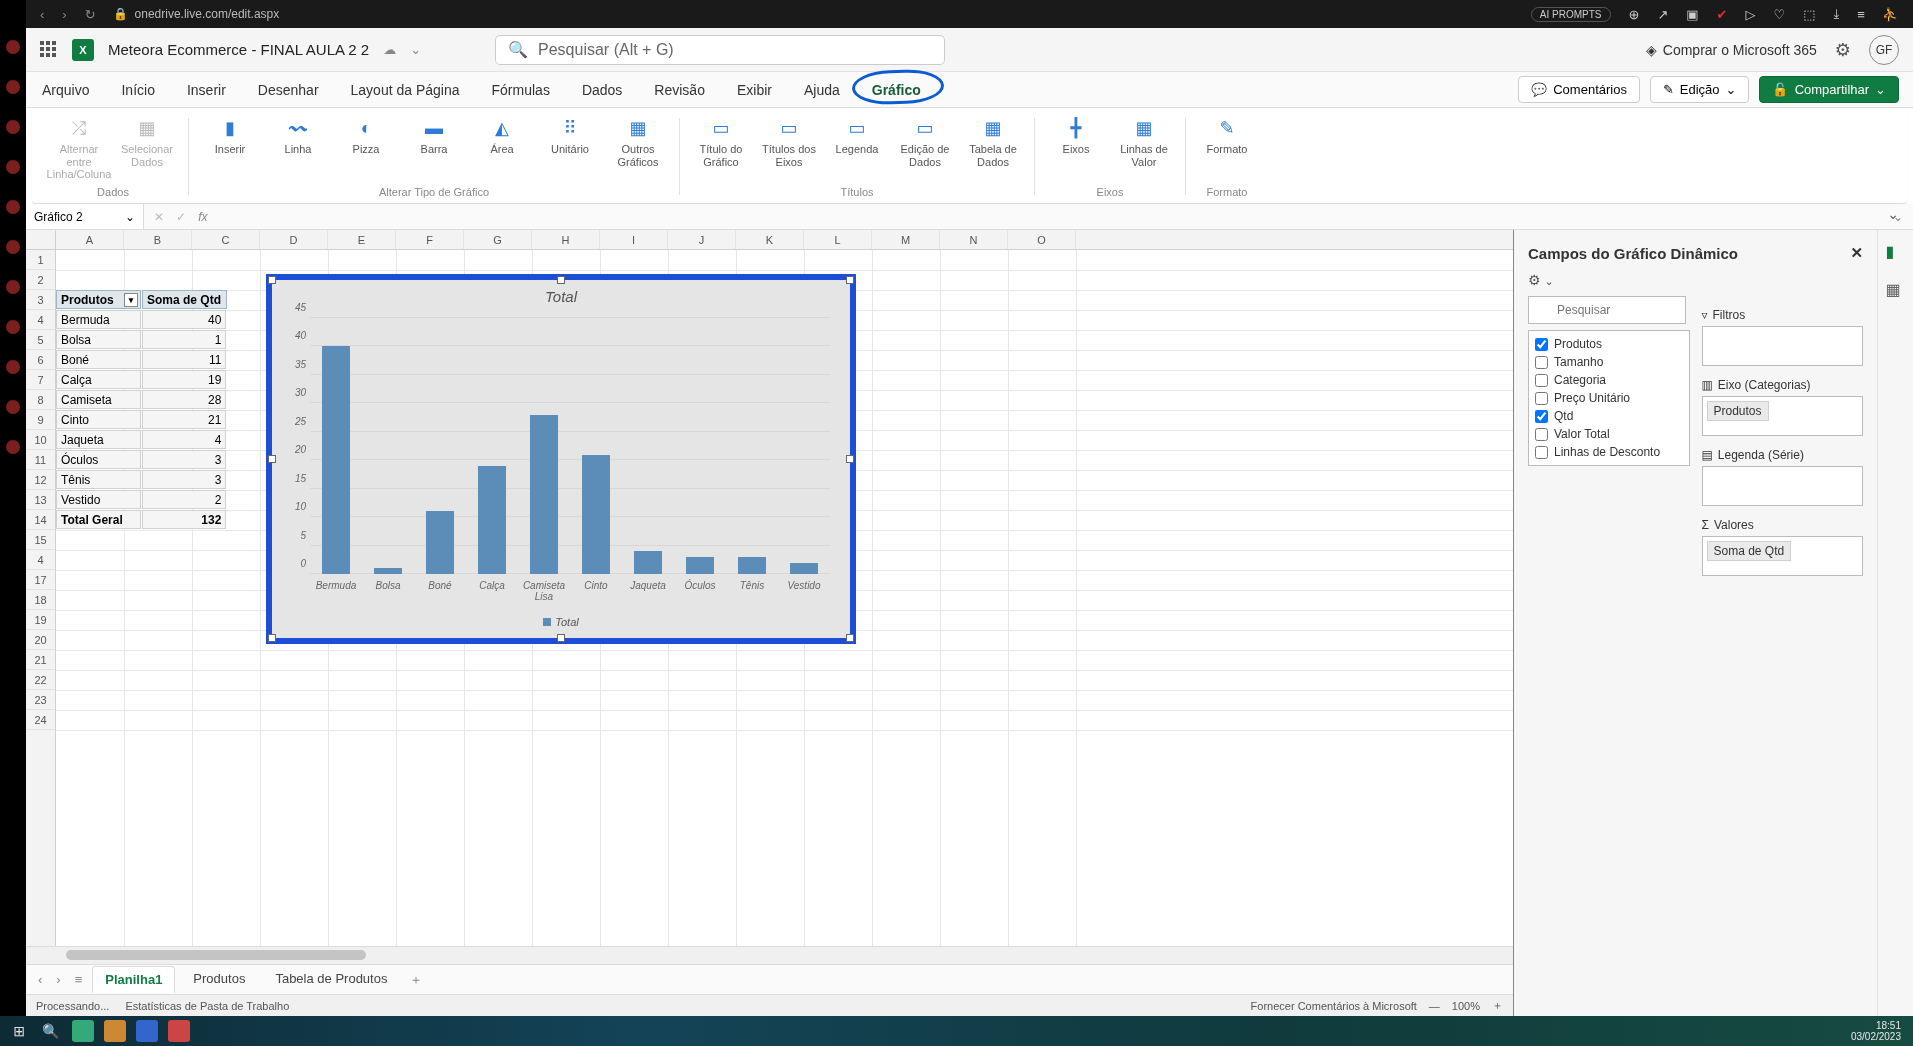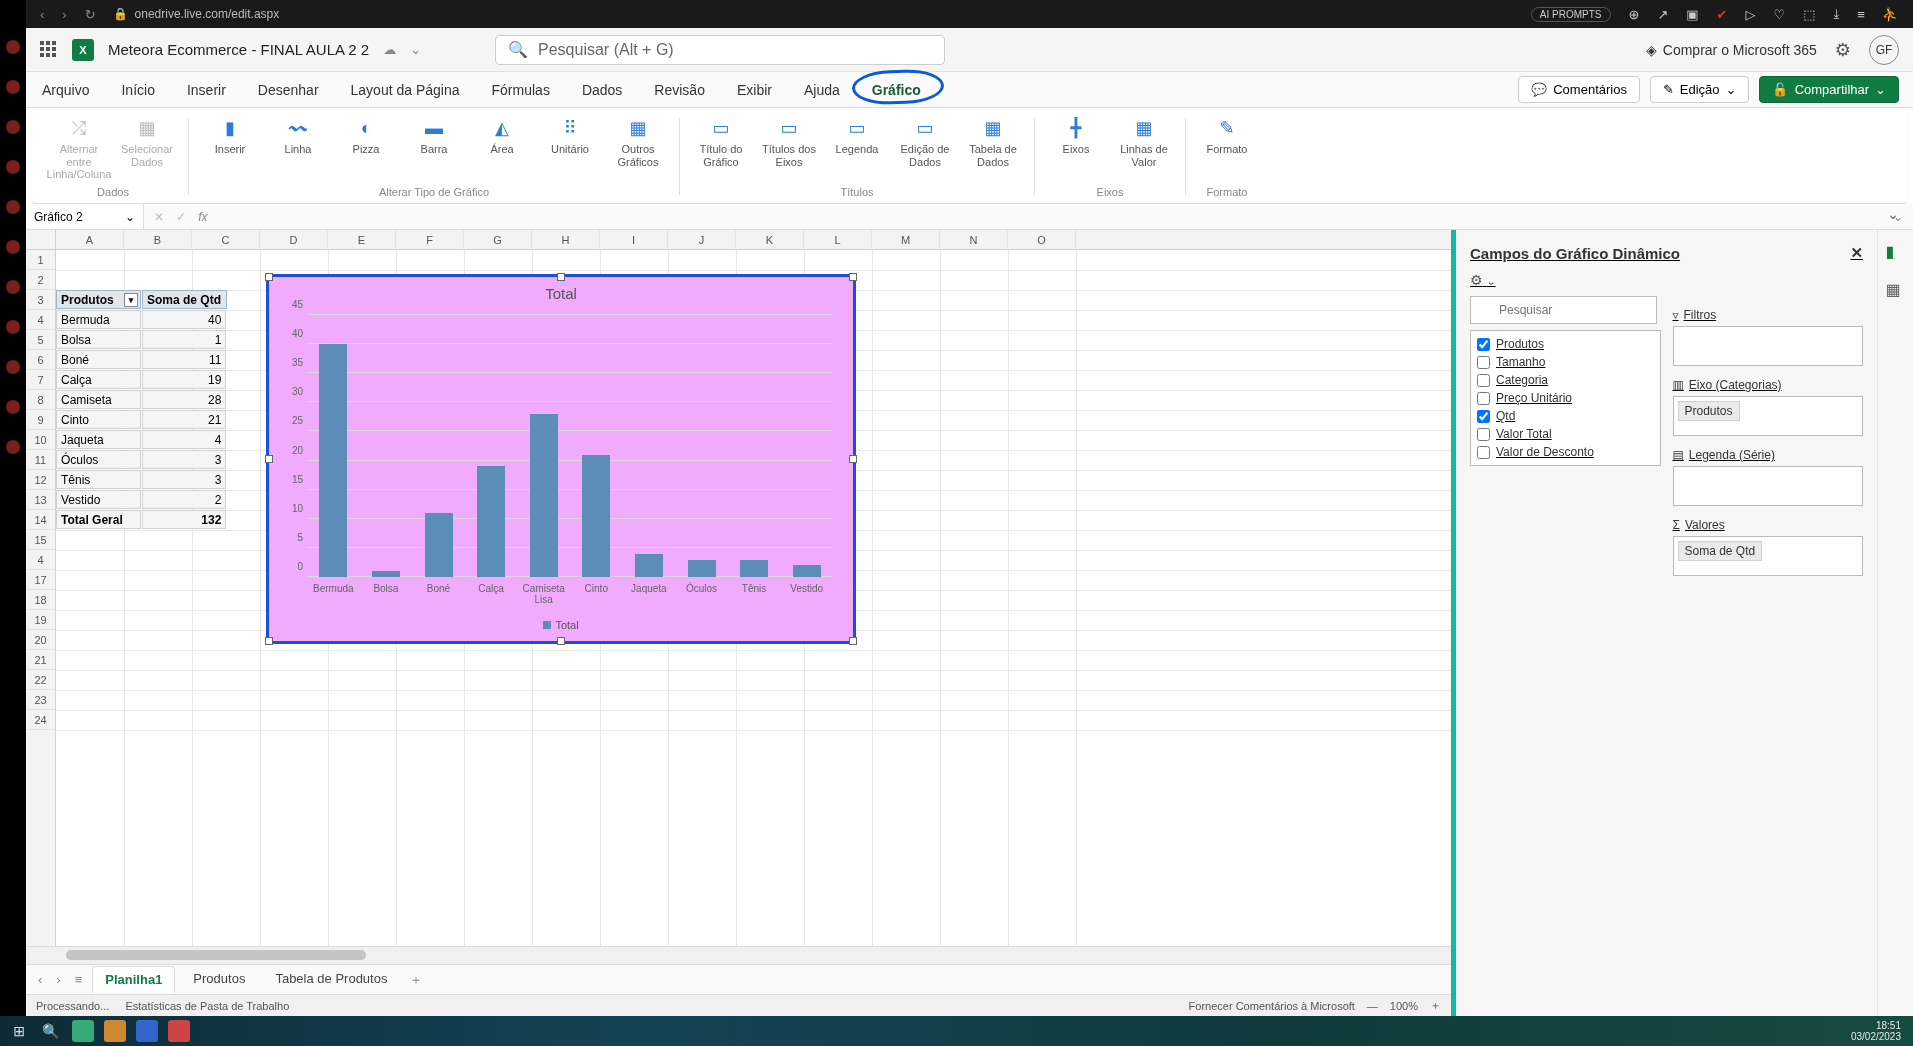--- a/index.html
+++ b/index.html
@@ -71,21 +71,21 @@
 .cells { position: relative; flex: 1; }
 .gridline-v { position: absolute; top: 0; bottom: 0; width: 1px; background: #e8e8e8; }
 .gridline-h { position: absolute; left: 0; right: 0; height: 1px; background: #e8e8e8; }
 .pt-head { position: absolute; background: #dfe6ec; border: 1px solid #9fb4c7; font-size: 12px; font-weight: bold; display: flex; align-items: center; padding: 0 4px; }
 .pt-head .dd { position: absolute; right: 2px; top: 2px; width: 14px; height: 14px; border: 1px solid #888; background: #fff; font-size: 9px; text-align: center; line-height: 12px; }
 .pt-cell { position: absolute; font-size: 12px; padding: 0 4px; line-height: 19px; background: #f5f5f5; border: 1px solid #d0d0d0; }
 .pt-cell.num { text-align: right; }
 .pt-total { font-weight: bold; }
 
 
-.chart-frame { position: absolute; border: 3px solid #1d4ed8; background: #f0abfc; }
+.chart-frame { position: absolute; border: 6px solid #1d4ed8; background: #e5e5e5; font-style: italic; }
 .chart-frame::before, .chart-frame::after { content: ''; }
 .handle { position: absolute; width: 8px; height: 8px; border: 1px solid #666; background: #fff; }
 .handle.tl { top: -4px; left: -4px; }
 .handle.tr { top: -4px; right: -4px; }
 .handle.bl { bottom: -4px; left: -4px; }
 .handle.br { bottom: -4px; right: -4px; }
 .handle.tm { top: -4px; left: calc(50% - 4px); }
 .handle.bm { bottom: -4px; left: calc(50% - 4px); }
 .handle.lm { top: calc(50% - 4px); left: -4px; }
 .handle.rm { top: calc(50% - 4px); right: -4px; }
@@ -102,21 +102,21 @@
 .hscroll { height: 18px; background: #f0f0f0; border-top: 1px solid #dcdcdc; position: relative; }
 .hscroll .thumb { position: absolute; left: 40px; top: 3px; height: 10px; width: 300px; background: #c4c4c4; border-radius: 5px; }
 .sheet-tabs { height: 30px; display: flex; align-items: center; border-top: 1px solid #dcdcdc; background: #fafafa; padding: 0 8px; gap: 6px; font-size: 13px; }
 .sheet-tabs .nav { color: #888; padding: 0 4px; cursor: pointer; }
 .stab { padding: 5px 12px; cursor: pointer; color: #444; border-radius: 4px 4px 0 0; }
 .stab.active { background: #fff; border: 1px solid #dcdcdc; border-bottom: 1px solid #fff; color: #107c41; font-weight: 600; }
 .status { height: 22px; background: #f0f0f0; border-top: 1px solid #dcdcdc; display: flex; align-items: center; font-size: 11px; color: #555; padding: 0 10px; gap: 16px; }
 .status .right { margin-left: auto; display: flex; align-items: center; gap: 12px; }
 
 
-.side-panel { width: 462px; border-left: 5px solid #14b8a6; background: #f6f6f6; display: flex; text-decoration: underline; }
+.side-panel { width: 400px; border-left: 1px solid #14b8a6; background: #f6f6f6; display: flex; }
 .pane-body { flex: 1; padding: 14px 14px; font-size: 12px; color: #333; overflow: auto; }
 .pane-title { font-size: 15px; font-weight: 600; margin-bottom: 10px; display: flex; justify-content: space-between; align-items: center; }
 .pane-desc { font-size: 12px; color: #444; margin-bottom: 10px; line-height: 1.3; }
 .gearline { margin-bottom: 8px; color: #555; font-size: 14px; }
 .fld-search { width: 98%; height: 28px; border: 1px solid #bbb; background: #fff; padding: 0 8px 0 28px; font-size: 12px; position: relative; }
 .fld-search-wrap { position: relative; margin-bottom: 6px; }
 .fld-search-wrap .mag { position: absolute; left: 8px; top: 6px; color: #888; font-size: 13px; }
 .fld-list { border: 1px solid #bbb; background: #fff; padding: 4px 6px; max-height: 150px; overflow: auto; }
 .fld-item { display: flex; align-items: center; gap: 6px; padding: 2px 0; font-size: 12px; }
 .fld-item input { width: 13px; height: 13px; }
@@ -588,21 +588,21 @@
                 <div class="fld-item">
                   <input type="checkbox" checked="" style="">
                   <span>Qtd</span>
                 </div>
                 <div class="fld-item">
                   <input type="checkbox" style="">
                   <span>Valor Total</span>
                 </div>
                 <div class="fld-item">
                   <input type="checkbox" style="">
-                  <span>Valor de Desconto</span>
+                  <span>Linhas de Desconto</span>
                 </div>
               </div>
           </div>
           <div class="col">
             <div class="drop-region">
               <div class="drop-label">
                   <span>▿</span>
                   <span>Filtros</span>
                 </div>
               <div class="drop-box"></div>

